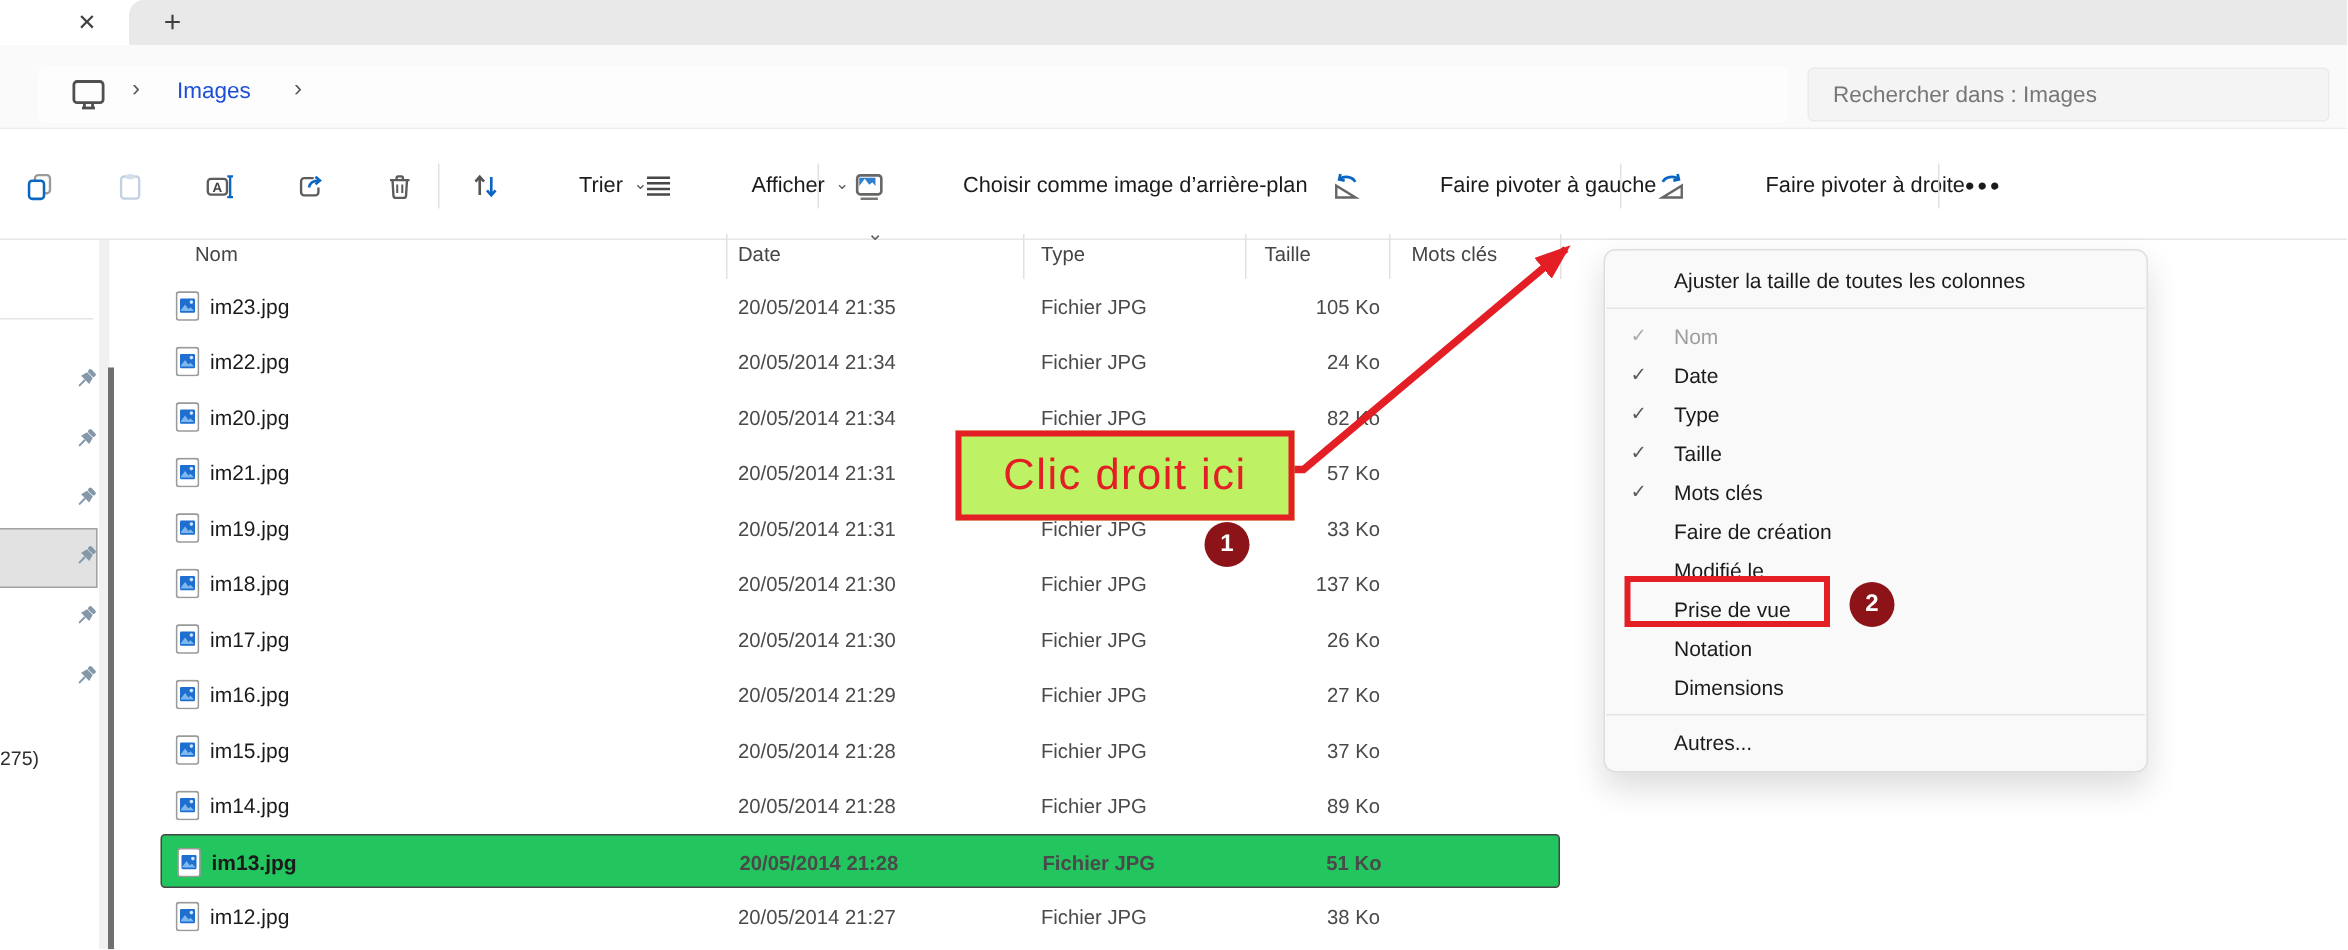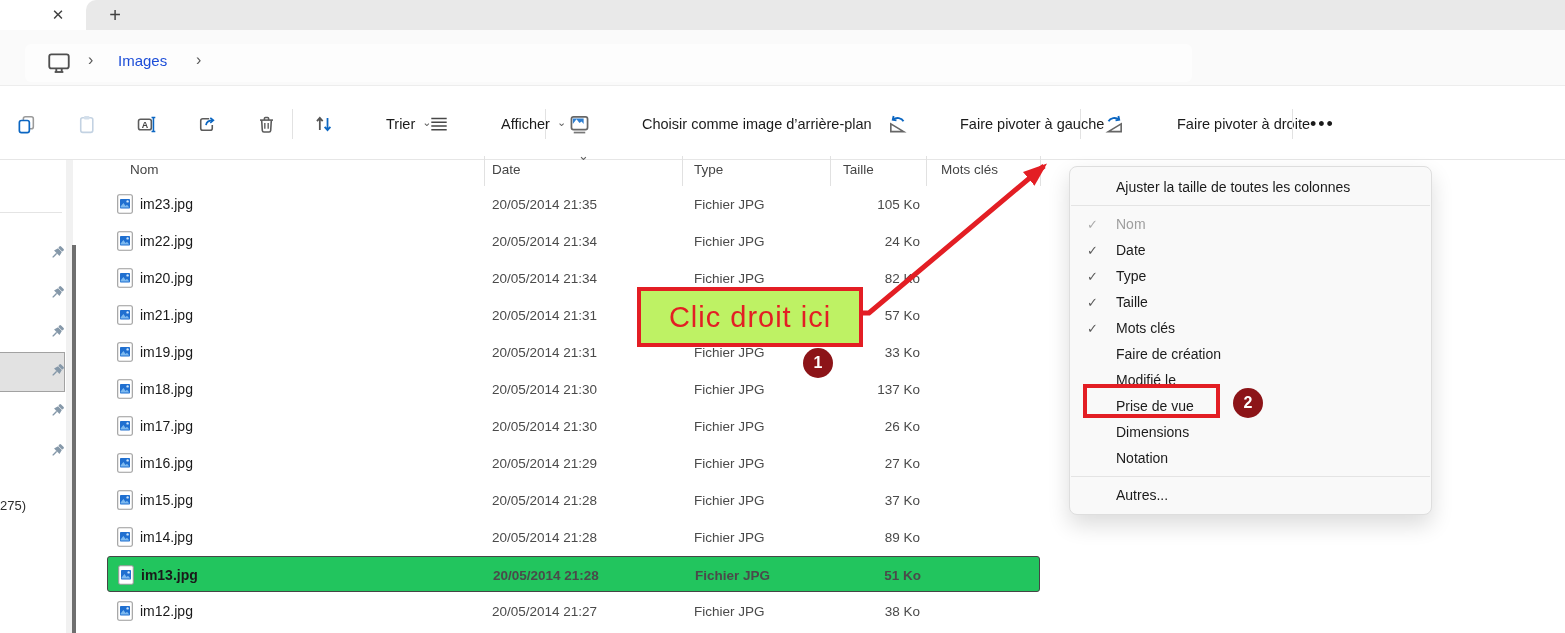--- a/index.html
+++ b/index.html
@@ -99,20 +99,23 @@
   <div class="addressrow">
     <div class="breadcrumb-card"></div>
     <svg class="crumb-icon" viewBox="0 0 24 24">
       <rect x="3" y="4" width="18" height="13" rx="2" fill="none" stroke="#4f4f4f" stroke-width="1.7"></rect>
       <path d="M8 20.3 H16" stroke="#4f4f4f" stroke-width="1.7"></path>
       <path d="M9.5 17 v3 M14.5 17 v3" stroke="#4f4f4f" stroke-width="1.7"></path>
     </svg>
     <span class="crumb-chevron" style="left:88px">›</span>
     <span class="crumb-label">Images</span>
     <span class="crumb-chevron" style="left:196px">›</span>
+    <div class="searchbox">
+      <span>Rechercher dans : Images</span>
+    </div>
   </div>
 
   <div class="toolbar">
     <div class="tbtn" style="left:6px">
       <svg width="21" height="21" viewBox="0 0 20 20">
         <rect x="7" y="2.6" width="9.5" height="11.5" rx="2" fill="none" stroke="#9a9a9a" stroke-width="1.5"></rect>
         <rect x="3.2" y="6.2" width="9.5" height="11.5" rx="2" fill="#fff" stroke="#0b66c2" stroke-width="1.6"></rect>
       </svg>
     </div>
     <div class="tbtn" style="left:66px">
@@ -440,25 +443,25 @@
         <div class="ctx-item">
     <span class="ctx-check"></span>
     <span class="ctx-label">Modifié le</span>
   </div>
         <div class="ctx-item">
     <span class="ctx-check"></span>
     <span class="ctx-label">Prise de vue</span>
   </div>
         <div class="ctx-item">
     <span class="ctx-check"></span>
+    <span class="ctx-label">Notation</span>
+  </div>
+        <div class="ctx-item">
+    <span class="ctx-check"></span>
     <span class="ctx-label">Dimensions</span>
-  </div>
-        <div class="ctx-item">
-    <span class="ctx-check"></span>
-    <span class="ctx-label">Notation</span>
   </div>
         <div class="ctx-sep"></div>
         <div class="ctx-item">
     <span class="ctx-check"></span>
     <span class="ctx-label">Autres...</span>
   </div>
       </div>
   </div>
 
   <svg class="arrow-svg annot" width="1565" height="633" viewBox="0 0 1565 633">

